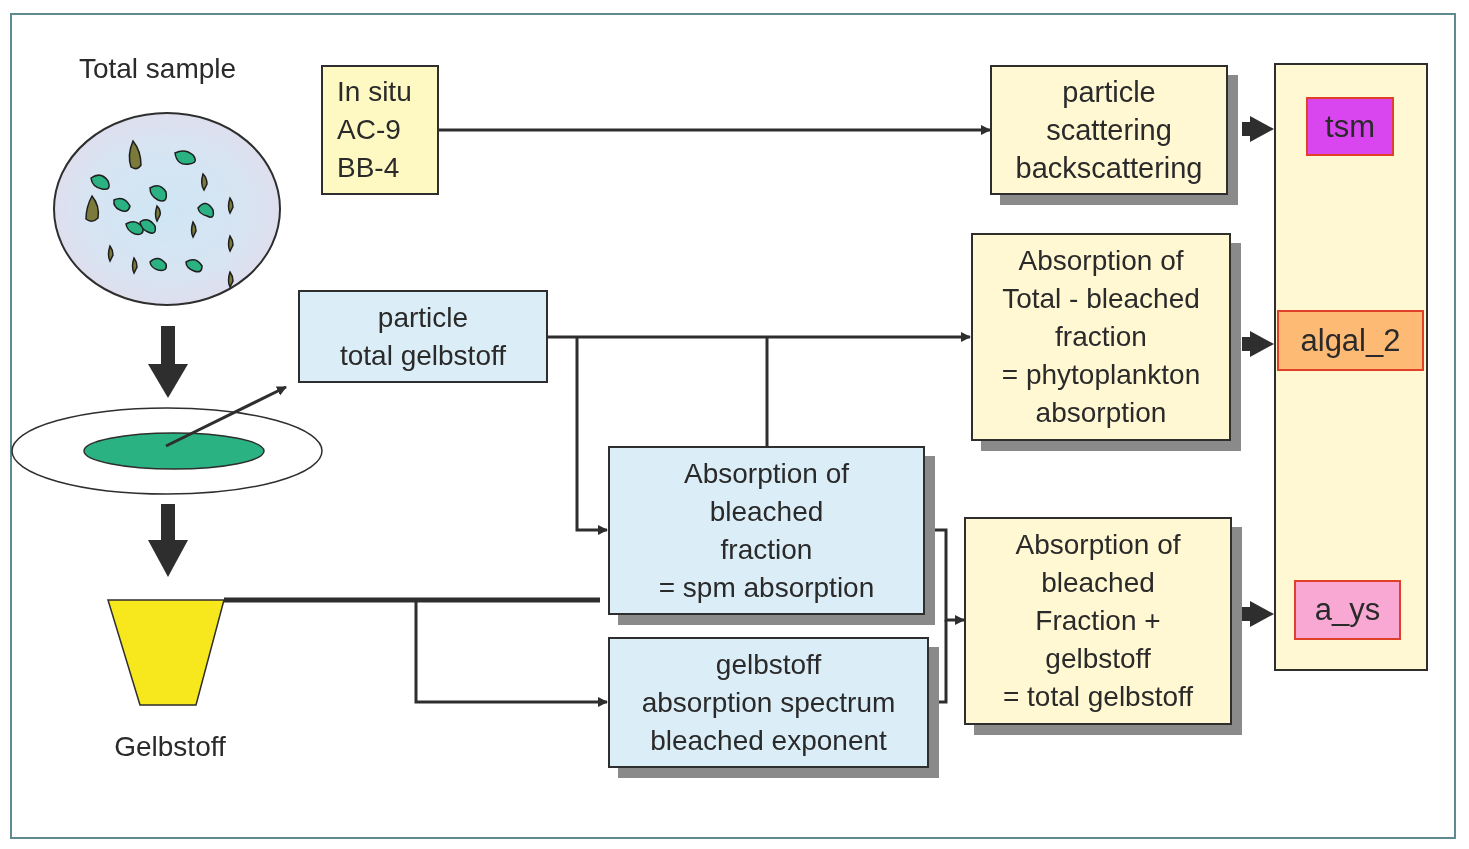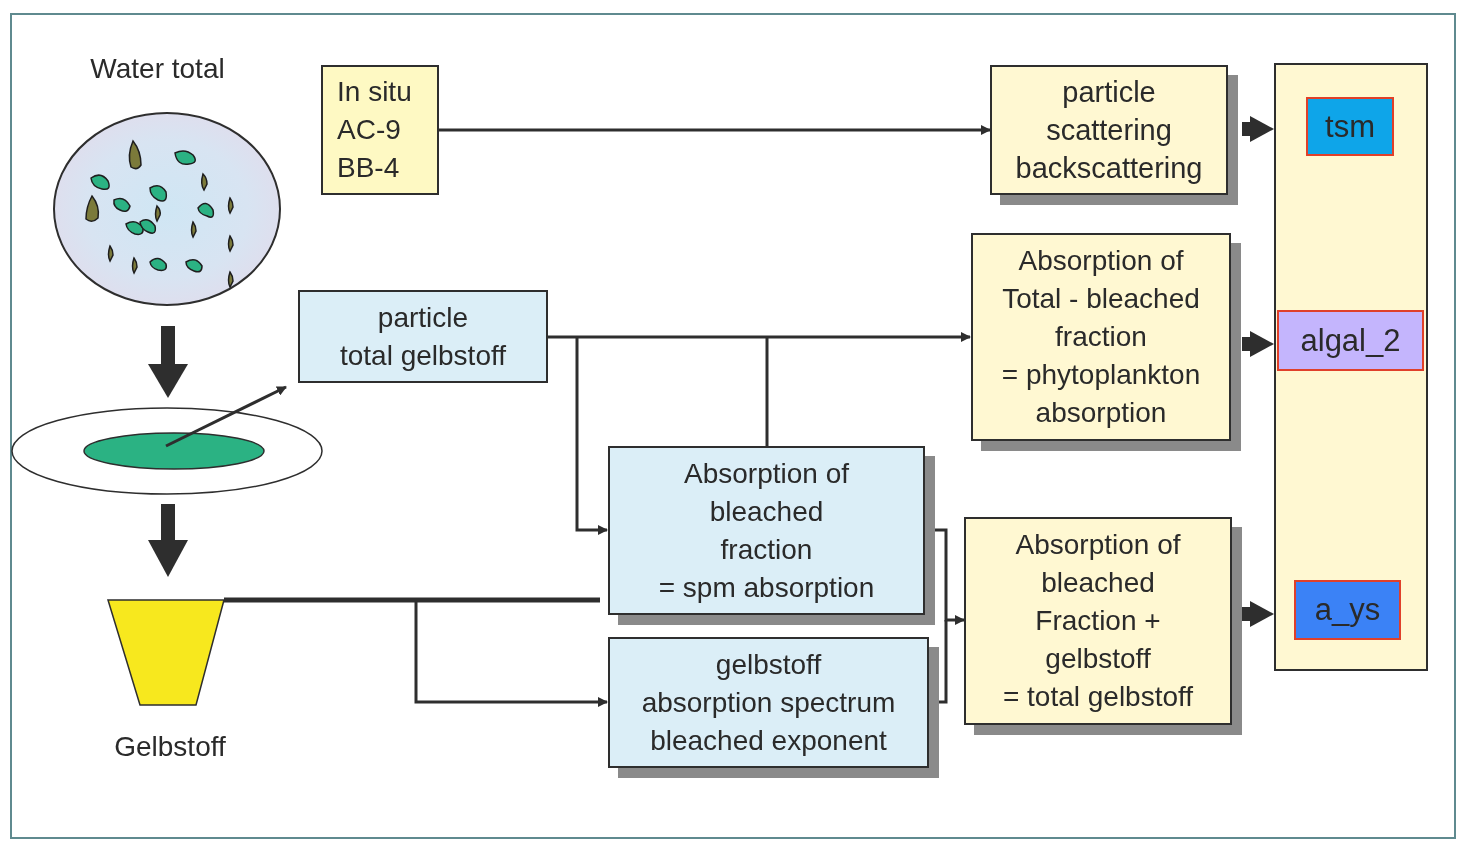--- a/index.html
+++ b/index.html
@@ -103,21 +103,21 @@
         <rect x="1242" y="337" width="10" height="14"></rect>
         <path d="M1250,331 L1274,344 L1250,357 Z"></path>
       </g>
     <g>
         <rect x="1242" y="607" width="10" height="14"></rect>
         <path d="M1250,601 L1274,614 L1250,627 Z"></path>
       </g>
   </g>
 </svg>
 
-<div class="lbl" style="left:40px; top:50px; width:235px;">Water total</div>
+<div class="lbl" style="left:40px; top:50px; width:235px;">Total sample</div>
 <div class="lbl" style="left:30px; top:728px; width:280px;">
   <span class="line">Gelbstoff</span>
 </div>
 
 <div class="box grey" style="left:321px; top:65px; width:118px; height:130px; align-items:flex-start; padding-left:14px; font-size:28px;">
   <span class="line">In situ</span>
   <span class="line">AC-9</span>
   <span class="line">BB-4</span>
 </div>
 
@@ -155,15 +155,15 @@
 
 <div class="box cream shadow" style="left:964px; top:517px; width:268px; height:208px; font-size:28px;">
   <span class="line">Absorption of</span>
   <span class="line">bleached</span>
   <span class="line">Fraction +</span>
   <span class="line">gelbstoff</span>
   <span class="line">= total gelbstoff</span>
 </div>
 
 <div class="box cream" style="left:1274px; top:63px; width:154px; height:608px;"></div>
-<div class="out" style="left:1306px; top:97px; width:88px; height:59px; background:#0ea5e9;">tsm</div>
-<div class="out" style="left:1277px; top:310px; width:147px; height:61px; background:#c4b5fd;">algal_2</div>
-<div class="out" style="left:1294px; top:580px; width:107px; height:60px; background:#3b82f6;">a_ys</div>
+<div class="out" style="left:1306px; top:97px; width:88px; height:59px; background:#d946ef;">tsm</div>
+<div class="out" style="left:1277px; top:310px; width:147px; height:61px; background:#fdba74;">algal_2</div>
+<div class="out" style="left:1294px; top:580px; width:107px; height:60px; background:#f9a8d4;">a_ys</div>
 
 </body></html>

